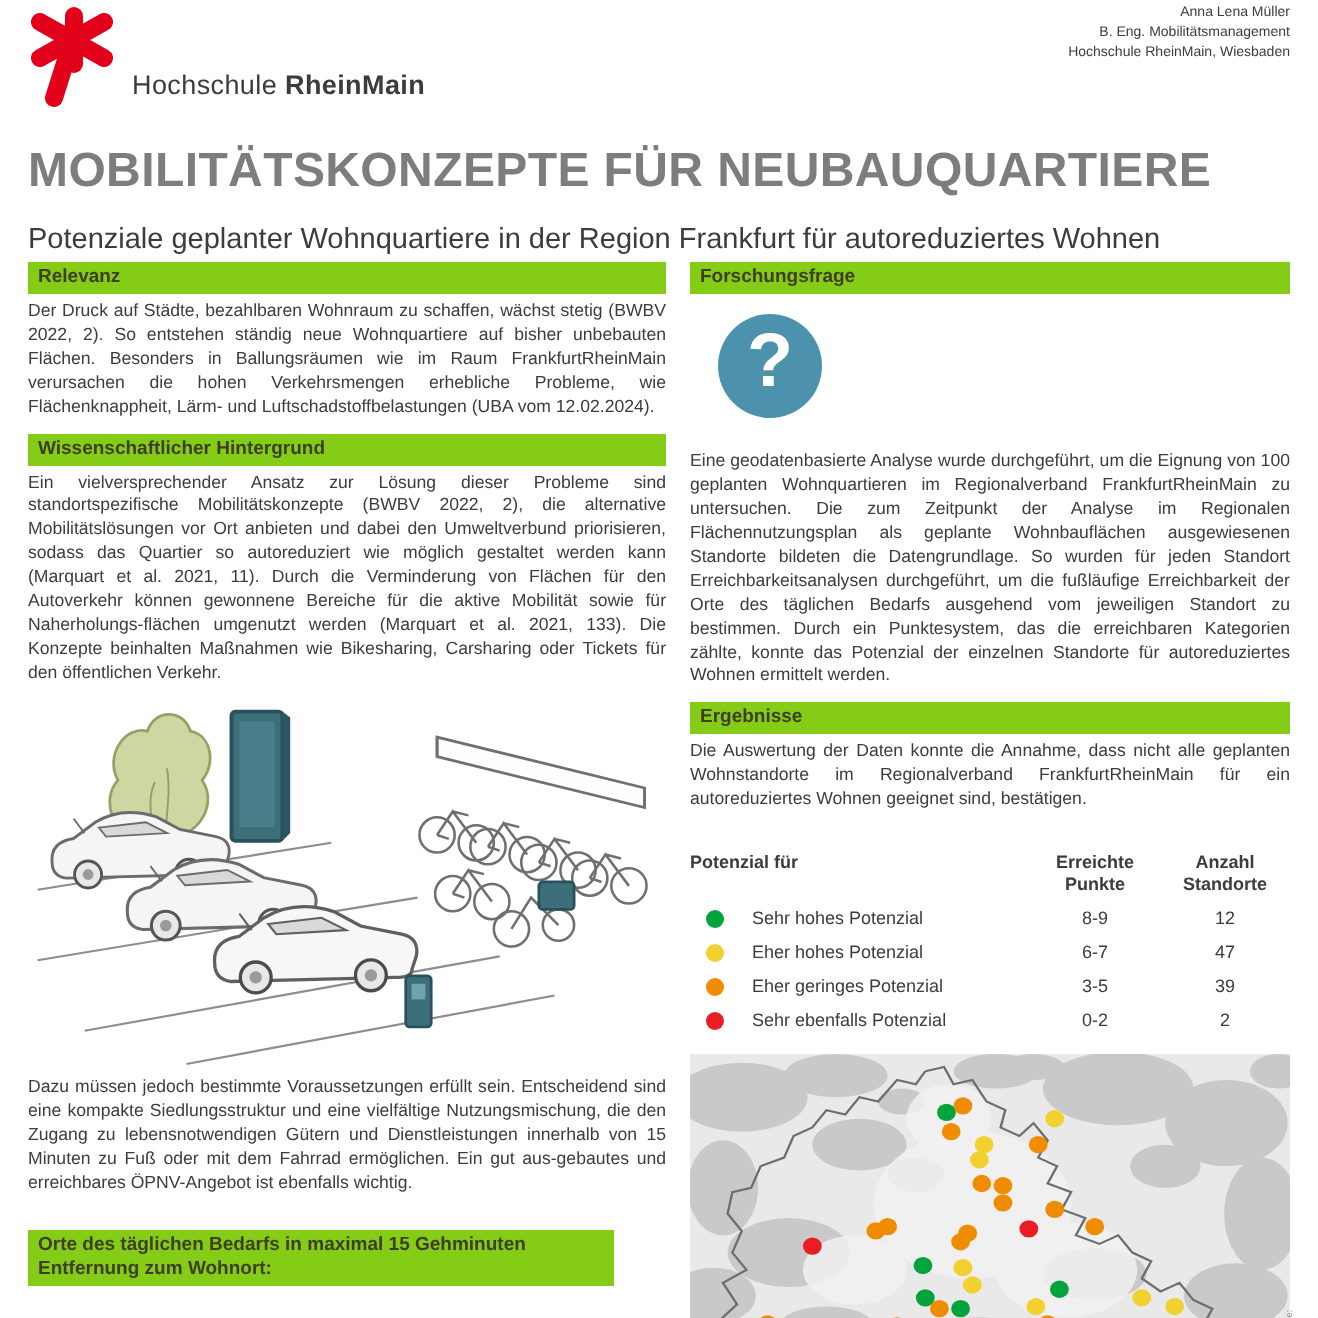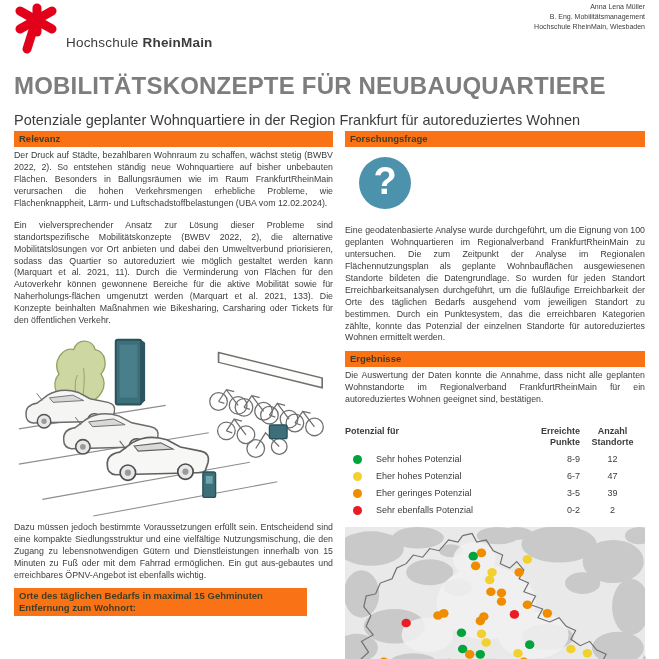--- a/index.html
+++ b/index.html
@@ -17,53 +17,53 @@
   .author { position:absolute; right:0; top:0; text-align:right; font-size:7px; line-height:1.45; color:#3c3c3b; }
   
   .title { position:absolute; left:14px; top:72px; font-size:24px; font-weight:bold; color:#7d7d7d; letter-spacing:.2px; }
   .subtitle { position:absolute; left:14px; top:112px; font-size:14.5px; color:#3c3c3b; }
   
   .cols { position:absolute; top:131px; left:14px; right:14px; bottom:0; display:flex; gap:12px; }
   .col { display:flex; flex-direction:column; }
   .col-left  { width:319px; }
   .col-right { width:300px; }
   .sec-bar {
-    background:#f97316; color:#3e3e23; font-weight:bold; font-size:9.5px;
+    background:#84cc16; color:#3e3e23; font-weight:bold; font-size:9.5px;
     padding:2px 5px; line-height:1.25;
   }
   .body-txt { font-size:8.8px; line-height:1.36; text-align:justify; margin-top:3px; color:#3c3c3b; }
   .sec { margin-bottom:7px; }
   
   .frage-row { display:flex; align-items:center; gap:16px; padding:10px 4px 6px 14px; }
   .q-circle {
     width:52px; height:52px; border-radius:50%; background:#4d92ad; flex:0 0 auto;
     display:flex; align-items:center; justify-content:center;
     color:#ffffff; font-size:38px; font-weight:bold; line-height:1; padding-bottom:4px;
   }
   .frage-txt { font-size:8.8px; line-height:1.4; text-align:justify; }
   
   .tbl { margin-top:16px; margin-bottom:6px; font-size:9px; }
   .tbl-head { display:flex; font-weight:bold; line-height:1.2; margin-bottom:3px; }
   .tbl-row  { display:flex; align-items:center; height:17px; }
   .c1 { width:170px; display:flex; align-items:center; }
-  .c2 { width:65px; text-align:right; }
+  .c2 { width:65px; text-align:center; }
   .c3 { width:65px; text-align:center; }
   .dot { width:9px; height:9px; border-radius:50%; margin:0 14px 0 8px; flex:0 0 auto; }
   .row-label { font-size:9px; }
   
   .map-wrap { position:relative; width:100%; height:150px; margin-top:2px; }
   .map-wrap svg { display:block; width:100%; height:100%; }
   .map-src {
     position:absolute; right:-2px; bottom:6px; writing-mode:vertical-rl;
     transform:rotate(180deg); font-size:4.5px; color:#888;
   }
   
   .illu { width:100%; height:186px; margin:2px 0 2px 0; }
   .illu svg { width:100%; height:100%; display:block; }
-  .orte-bar { margin-top:6px; }
+  .orte-bar { margin-top:17px; }
 </style>
 </head>
 <body>
 
 <div class="page">
 
   <div class="hdr">
     <div class="logo">
       <span>
         <svg width="46" height="52" viewBox="0 0 46 52">
@@ -90,20 +90,21 @@
   <div class="cols">
 
     <div class="col col-left">
 
       <div class="sec">
         <div class="sec-bar">Relevanz</div>
         <div class="body-txt">Der Druck auf Städte, bezahlbaren Wohnraum zu schaffen, wächst stetig (BWBV 2022, 2). So entstehen ständig neue Wohnquartiere auf bisher unbebauten Flächen. Besonders in Ballungsräumen wie im Raum FrankfurtRheinMain verursachen die hohen Verkehrsmengen erhebliche Probleme, wie Flächenknappheit, Lärm- und Luftschadstoffbelastungen (UBA vom 12.02.2024).</div>
       </div>
 
       <div class="sec" style="margin-bottom:2px;">
+        <div class="sec-bar">Wissenschaftlicher Hintergrund</div>
         <div class="body-txt">Ein vielversprechender Ansatz zur Lösung dieser Probleme sind standortspezifische Mobilitätskonzepte (BWBV 2022, 2), die alternative Mobilitätslösungen vor Ort anbieten und dabei den Umweltverbund priorisieren, sodass das Quartier so autoreduziert wie möglich gestaltet werden kann (Marquart et al. 2021, 11). Durch die Verminderung von Flächen für den Autoverkehr können gewonnene Bereiche für die aktive Mobilität sowie für Naherholungs-flächen umgenutzt werden (Marquart et al. 2021, 133). Die Konzepte beinhalten Maßnahmen wie Bikesharing, Carsharing oder Tickets für den öffentlichen Verkehr.</div>
       </div>
 
       <div class="illu">
         <svg viewBox="0 0 320 190">
 
           <g>
             <path d="M57,74 C40,73 34,54 43,44 C36,31 47,16 58,19 C62,7 77,8 80,19 C91,21 93,36 86,44 C94,56 85,72 69,74 Z" fill="#cdd7a2" stroke="#93a264" stroke-width="1.4"></path>
             <path d="M62,45 C58,52 60,62 61,74 M68,38 C70,48 68,60 67,74" fill="none" stroke="#93a264" stroke-width="1"></path>
             <path d="M63,74 L62,93" stroke="#7d7d6e" stroke-width="3.2" fill="none"></path>

